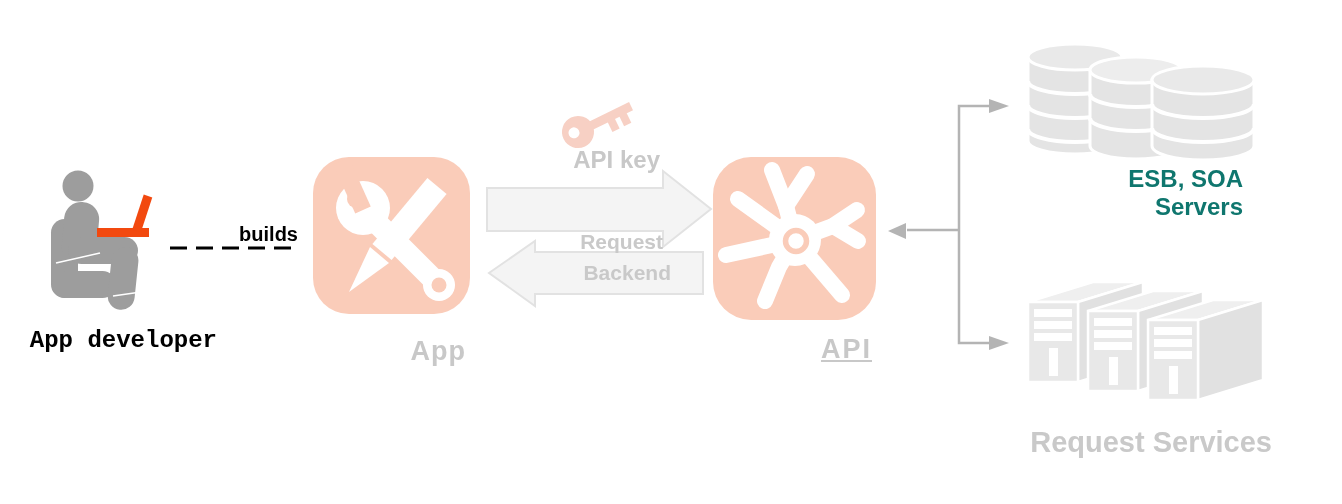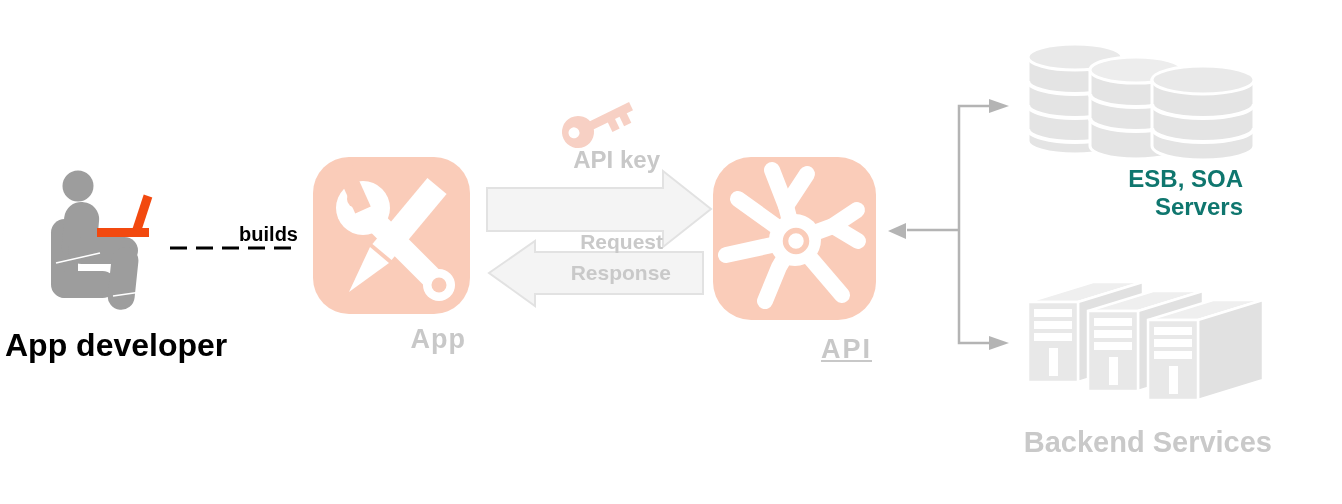--- a/index.html
+++ b/index.html
@@ -2,23 +2,23 @@
 <html><head>
 <meta charset="utf-8">
 <style>
   html,body{margin:0;padding:0;background:#fff;}
   #stage{position:relative;width:1342px;height:504px;background:#fff;overflow:hidden;
          font-family:"Liberation Sans",sans-serif;}
   #art{position:absolute;left:0;top:0;width:1342px;height:504px;}
   .lbl{position:absolute;font-weight:bold;text-align:right;white-space:nowrap;}
   .lbl.black{color:#000000;}
   .lbl.faded{color:#C8C8C8;}
-  .dev-label{left:5px;top:327px;width:200px;font-size:32px;}
+  .dev-label{left:17px;top:327px;width:200px;font-size:24px;font-family:Liberation Mono, monospace;}
   .builds-label{left:170px;top:223px;width:128px;font-size:20px;}
-  .app-label{left:316px;top:324px;width:150px;font-size:27px;letter-spacing:1px;}
+  .app-label{left:316px;top:336px;width:150px;font-size:27px;letter-spacing:1px;}
   .apikey-label{left:520px;top:146px;width:140px;font-size:24px;}
   .request-label{left:523px;top:198px;width:140px;font-size:21px;color:#C9C9C9;margin-top:32px;}
   .response-label{left:531px;top:261px;width:140px;font-size:21px;color:#C9C9C9;}
   .api-label{left:722px;top:334px;width:150px;font-size:27px;letter-spacing:2px;text-decoration:underline;}
   .esb-label{left:1043px;top:165px;width:200px;font-size:24px;line-height:28px;color:#0f766e;}
   .esb-label div{white-space:nowrap;}
   .backend-label{left:1012px;top:426px;width:260px;font-size:29px;color:#C9C9C9;}
 </style>
 </head>
 <body>
@@ -150,20 +150,20 @@
         <rect x="1169" y="366" width="9" height="28" fill="#fff"></rect>
       </g>
     </g>
   </svg>
 
   <div class="lbl black dev-label">App developer</div>
   <div class="lbl black builds-label">builds</div>
   <div class="lbl faded app-label">App</div>
   <div class="lbl faded apikey-label">API key</div>
   <div class="lbl request-label">Request</div>
-  <div class="lbl response-label">Response</div>
+  <div class="lbl response-label">Backend</div>
   <div class="lbl faded api-label">API</div>
   <div class="lbl esb-label">
     <div>ESB, SOA</div>
     <div>Servers</div>
   </div>
-  <div class="lbl backend-label">Backend Services</div>
+  <div class="lbl backend-label">Request Services</div>
 </div>
 
 </body></html>

